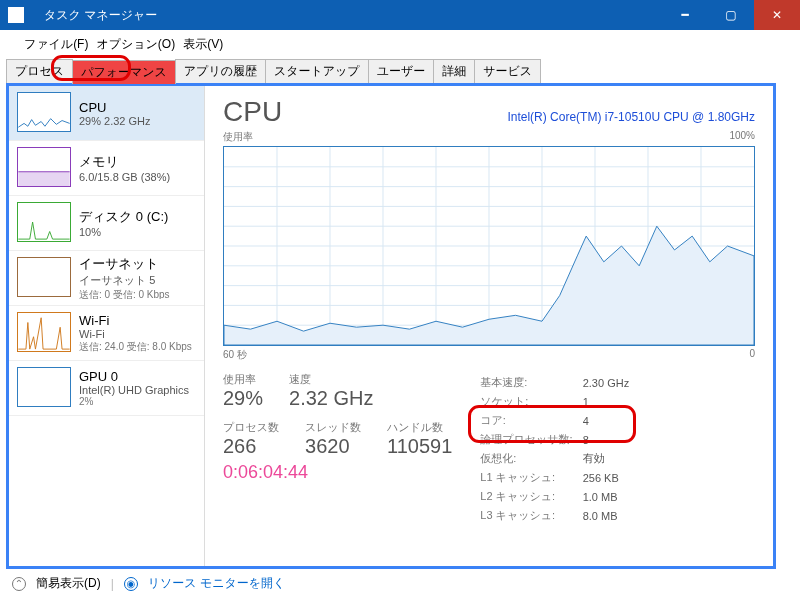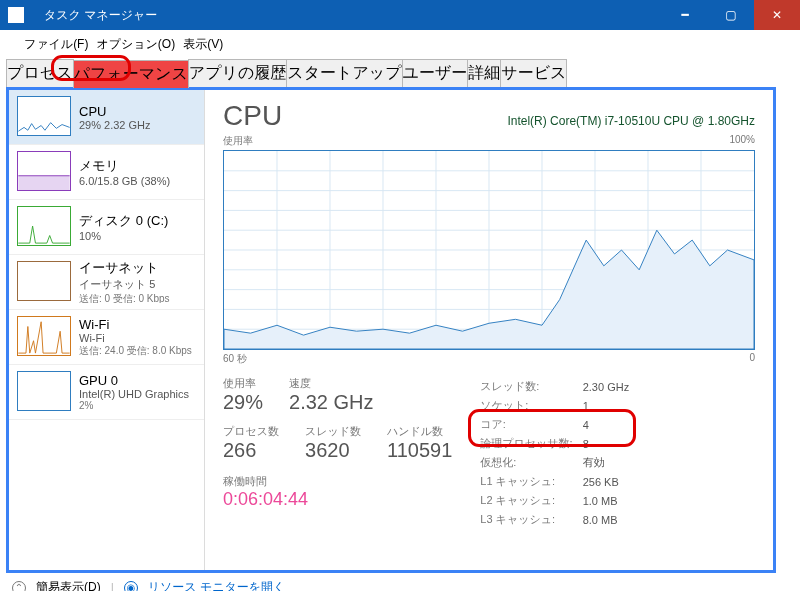--- a/index.html
+++ b/index.html
@@ -29,23 +29,23 @@
   .sysbtn.close { background:#c0392b; }
   .sysbtn .glyph { font-size: 12px; }
   
   .menubar { display:flex; padding: 4px 22px; gap: 4px; background:#fff; }
   .menuitem { padding: 2px 2px; }
   
   .tabs { display:flex; margin: 0 6px; position: relative; }
   .tab {
     border: 1px solid #b8b8b8;
     border-bottom: none;
-    padding: 3px 0;
+    padding: 3px 8px;
     background: #f0f0f0;
-    font-size: 16px;
+    font-size: 12px;
     margin-right: -1px;
   }
   .tab.active { background:#ef4444; position:relative; top:1px; }
   .highlight-tab {
     position: absolute;
     border: 3px solid #e00000;
     border-radius: 11px;
     pointer-events: none;
   }
   .tabcontent {
@@ -78,21 +78,21 @@
   }
   .card .info { display:flex; flex-direction: column; justify-content:center; white-space: nowrap; overflow:hidden; }
   .card .info .t0 { font-size: 13px; }
   .card .info .t1 { font-size: 11px; color:#555; }
   .card .info .t2 { font-size: 10px; color:#777; }
   .thumb svg { width:100%; height:100%; display:block; }
   
   .main { flex:1; padding: 10px 18px 4px 18px; display:flex; flex-direction: column;}
   .main-head { display:flex; justify-content: space-between; align-items: baseline; }
   .main-head .big { font-size: 28px; color:#555;}
-  .main-head .right { font-size: 12px; color:#14532d; }
+  .main-head .right { font-size: 12px; color:#1d4ed8; }
   .axis-top { display:flex; justify-content: space-between; font-size: 10px; color:#777; margin-top: 2px;}
   .chart-wrap { height: 200px; border:1px solid #2f7dc0; position: relative; margin-top:2px;}
   .chart-wrap svg { width: 100%; height:100%; display:block;}
   .axis-bottom { display:flex; justify-content: space-between; font-size: 10px; color:#777; margin-top:2px;}
   
   .stats { display:flex; margin-top: 10px; gap: 22px;}
   .stats-left { display:flex; flex-direction:column; gap:4px;}
   .stat-row1 { display:flex; gap: 26px;}
   .stat-row2 { display:flex; gap: 26px; margin-top: 6px;}
   .stat-block .lbl { font-size: 11px; color:#777;}
@@ -276,30 +276,29 @@
           <div class="stat-block">
             <div class="lbl">スレッド数</div>
             <div class="val">3620</div>
           </div>
           <div class="stat-block">
             <div class="lbl">ハンドル数</div>
             <div class="val">110591</div>
           </div>
         </div>
         <div class="uptime">
-          <div class="lbl">稼働時間</div>
           <div class="val">0:06:04:44</div>
         </div>
       </div>
 
       <div class="stats-right">
         <table>
           <tbody>
               <tr>
-                <td class="k">スレッド数:</td>
+                <td class="k">基本速度:</td>
                 <td class="v">2.30 GHz</td>
               </tr>
           <tr>
                 <td class="k">ソケット:</td>
                 <td class="v">1</td>
               </tr>
           <tr>
                 <td class="k">コア:</td>
                 <td class="v">4</td>
               </tr>

